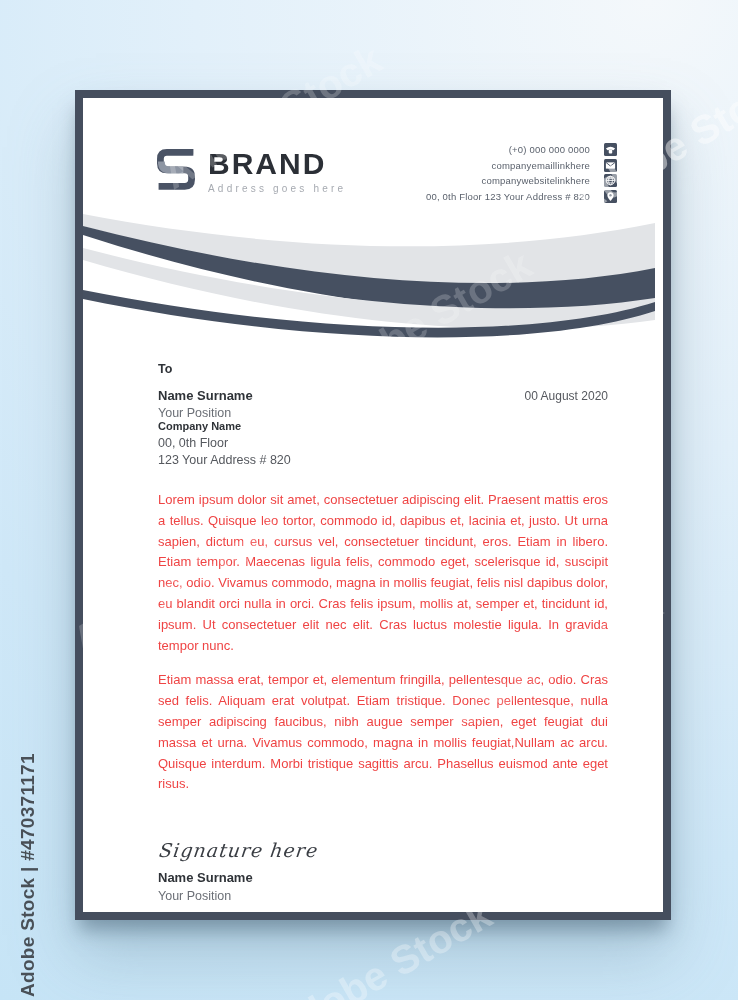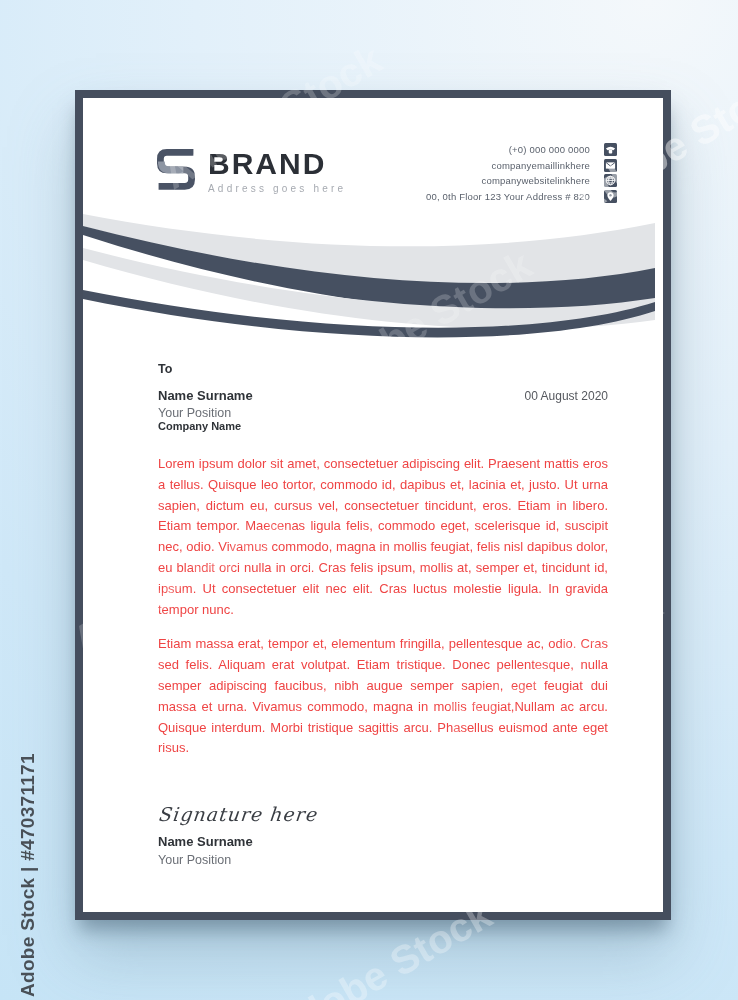--- a/index.html
+++ b/index.html
@@ -125,20 +125,24 @@
     </svg>
 
     <div class="letter">
       <div class="to">To</div>
       <div class="name-row">
         <span class="r-name">Name Surname</span>
         <span class="r-date">00 August 2020</span>
       </div>
       <div class="r-pos">Your Position</div>
       <div class="r-company">Company Name</div>
+      <div class="r-addr">
+        <div>00, 0th Floor</div>
+        <div>123 Your Address # 820</div>
+      </div>
 
       <p class="para">Lorem ipsum dolor sit amet, consectetuer adipiscing elit. Praesent mattis eros a tellus. Quisque leo tortor, commodo id, dapibus et, lacinia et, justo. Ut urna sapien, dictum eu, cursus vel, consectetuer tincidunt, eros. Etiam in libero. Etiam tempor. Maecenas ligula felis, commodo eget, scelerisque id, suscipit nec, odio. Vivamus commodo, magna in mollis feugiat, felis nisl dapibus dolor, eu blandit orci nulla in orci. Cras felis ipsum, mollis at, semper et, tincidunt id, ipsum. Ut consectetuer elit nec elit. Cras luctus molestie ligula. In gravida tempor nunc.</p>
       <p class="para second">Etiam massa erat, tempor et, elementum fringilla, pellentesque ac, odio. Cras sed felis. Aliquam erat volutpat. Etiam tristique. Donec pellentesque, nulla semper adipiscing faucibus, nibh augue semper sapien, eget feugiat dui massa et urna. Vivamus commodo, magna in mollis feugiat,Nullam ac arcu. Quisque interdum. Morbi tristique sagittis arcu. Phasellus euismod ante eget risus.</p>
 
       <div class="sig-script">Signature here</div>
       <div class="sig-name">Name Surname</div>
       <div class="sig-pos">Your Position</div>
     </div>
 
   </div>

